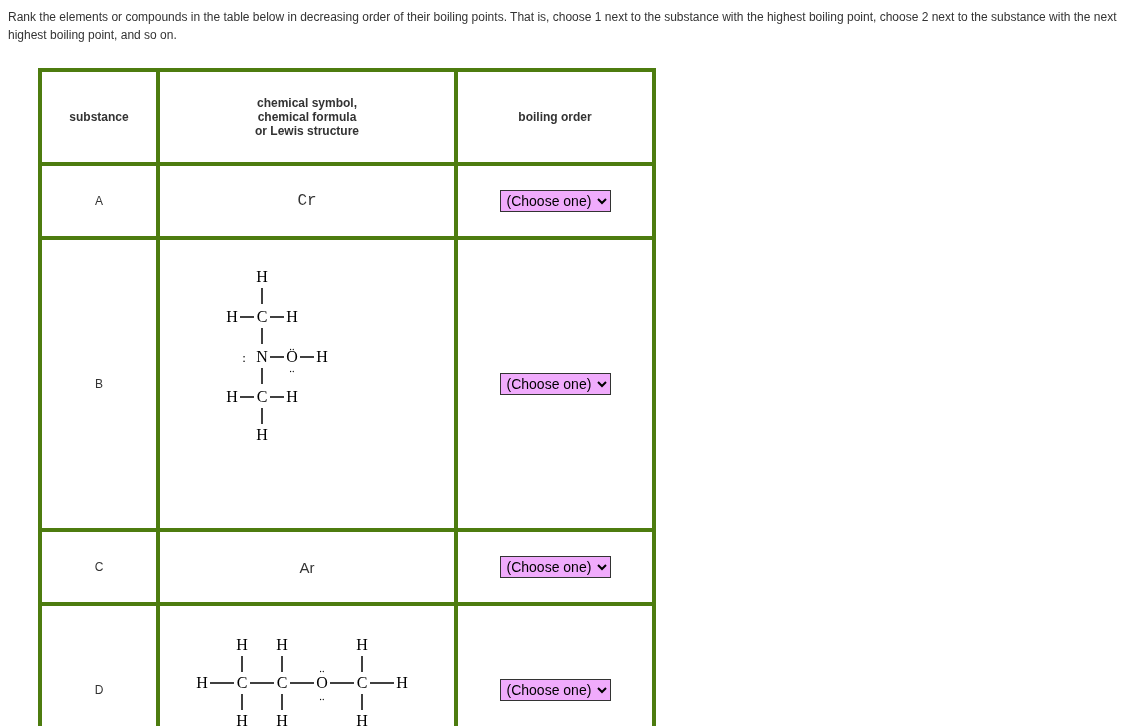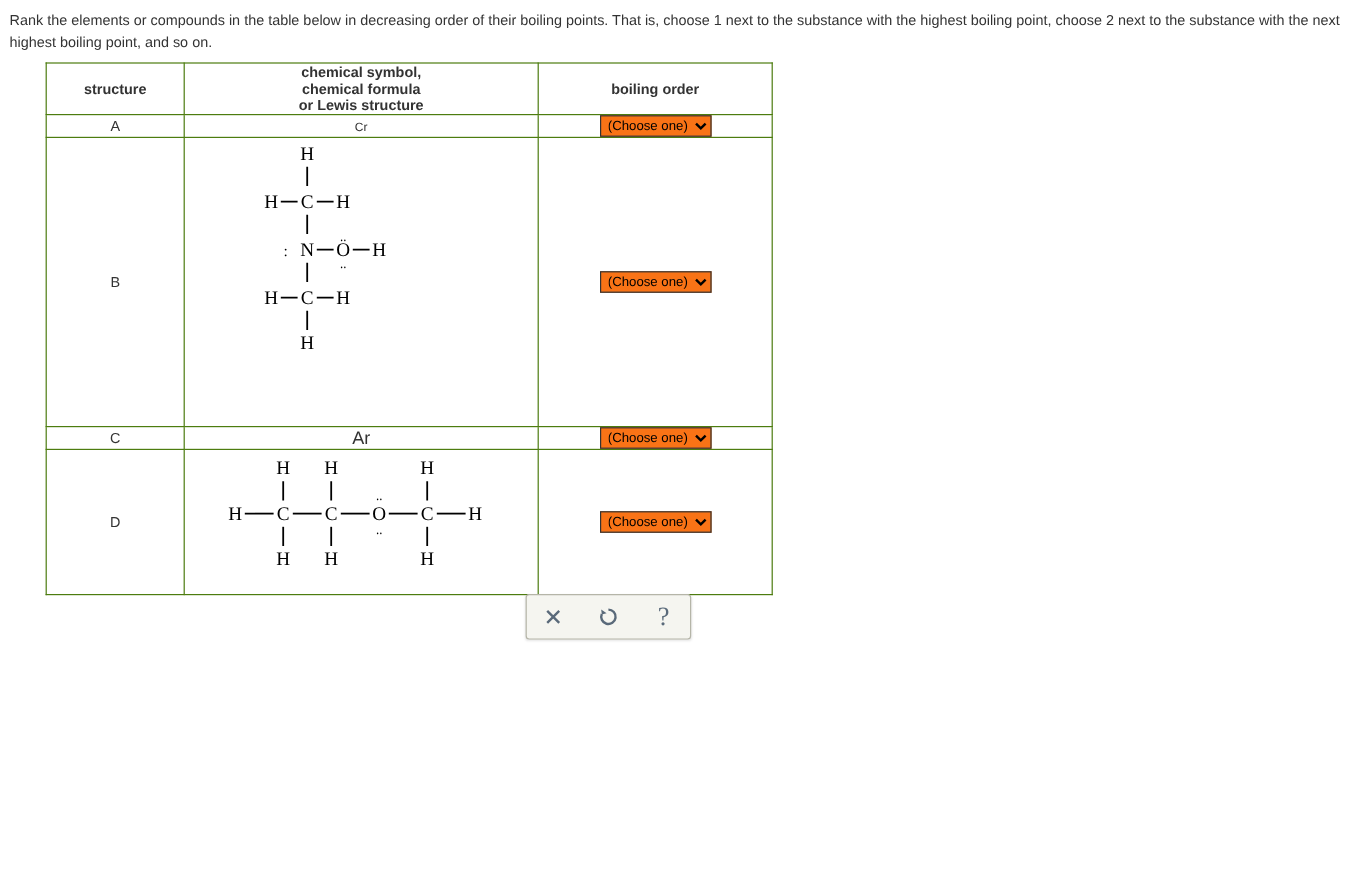--- a/index.html
+++ b/index.html
@@ -4,45 +4,45 @@
 <style>
   body {
     font-family: Verdana, Arial, sans-serif;
     font-size: 12px;
     color: #333;
     margin: 0;
     padding: 8px;
     background: #fff;
   }
   .question-text {
-    margin-bottom: 8px;
+    margin-bottom: 24px;
     line-height: 1.5;
   }
   table.main {
     border-collapse: collapse;
     margin-left: 30px;
   }
   table.main th, table.main td {
-    border: 1px solid #4d7c0f;
-    padding: 0 12px;
+    border: 4px solid #4d7c0f;
+    padding: 24px 12px;
     text-align: center;
     vertical-align: middle;
   }
   table.main th {
     font-weight: bold;
     font-size: 12px;
   }
   .col-sub { width: 90px; }
   .col-struct { width: 270px; }
   .col-bp { width: 170px; }
   select {
-    font-size: 11px;
+    font-size: 14px;
     padding: 1px 2px;
     border: 1px solid #333;
-    background: #f97316;
+    background: #f0abfc;
   }
   .footer-controls {
     position: relative;
     margin-left: 430px;
     margin-top: -1px;
     background: #f5f5f0;
     border: 1px solid #b5b5a8;
     border-radius: 3px;
     padding: 6px 10px;
     display: inline-flex;
@@ -70,32 +70,32 @@
 </head>
 <body>
 
 
 
 <div class="question-text">Rank the elements or compounds in the table below in decreasing order of their boiling points. That is, choose 1 next to the substance with the highest boiling point, choose 2 next to the substance with the next highest boiling point, and so on.</div>
 
 <table class="main">
   <thead>
     <tr>
-      <th class="col-sub">structure</th>
+      <th class="col-sub">substance</th>
       <th class="col-struct" style="white-space:pre-line">chemical symbol,
 chemical formula
 or Lewis structure</th>
       <th class="col-bp">boiling order</th>
     </tr>
   </thead>
   <tbody>
 
     <tr>
       <td>A</td>
-      <td><span style="font-family:Liberation Sans, sans-serif;font-size:10px">Cr</span></td>
+      <td><span style="font-family:Liberation Mono, monospace;font-size:16px">Cr</span></td>
       <td>
         <select>
           <option>(Choose one)</option>
         </select>
       </td>
     </tr>
 
     <tr>
       <td>B</td>
       <td>

